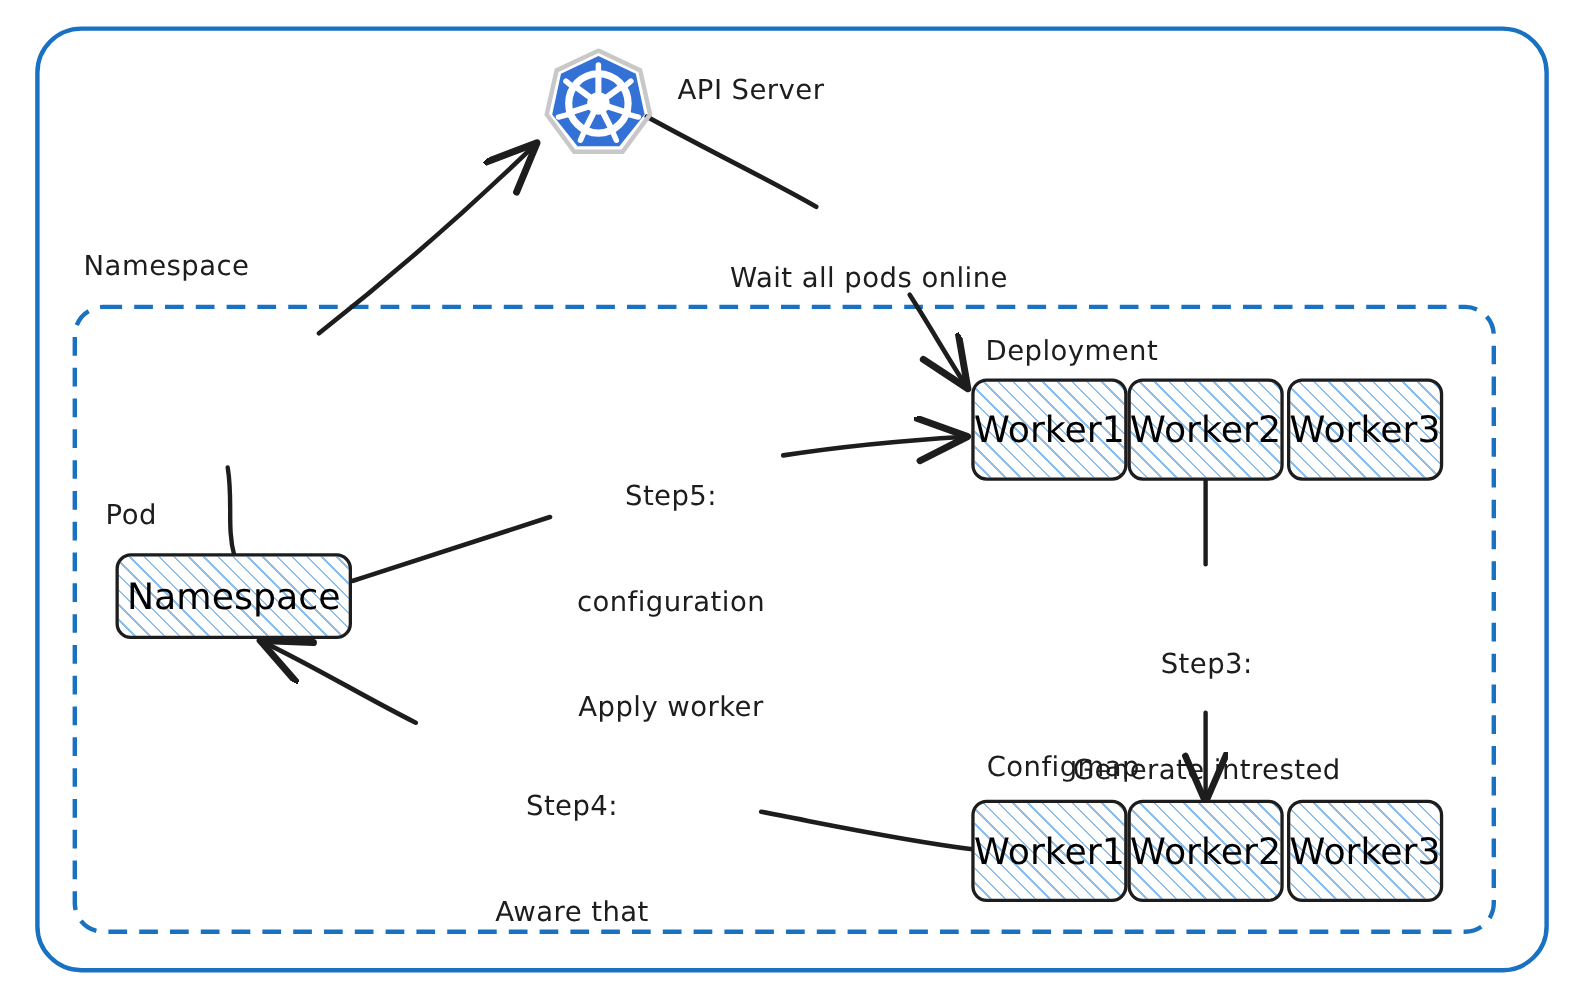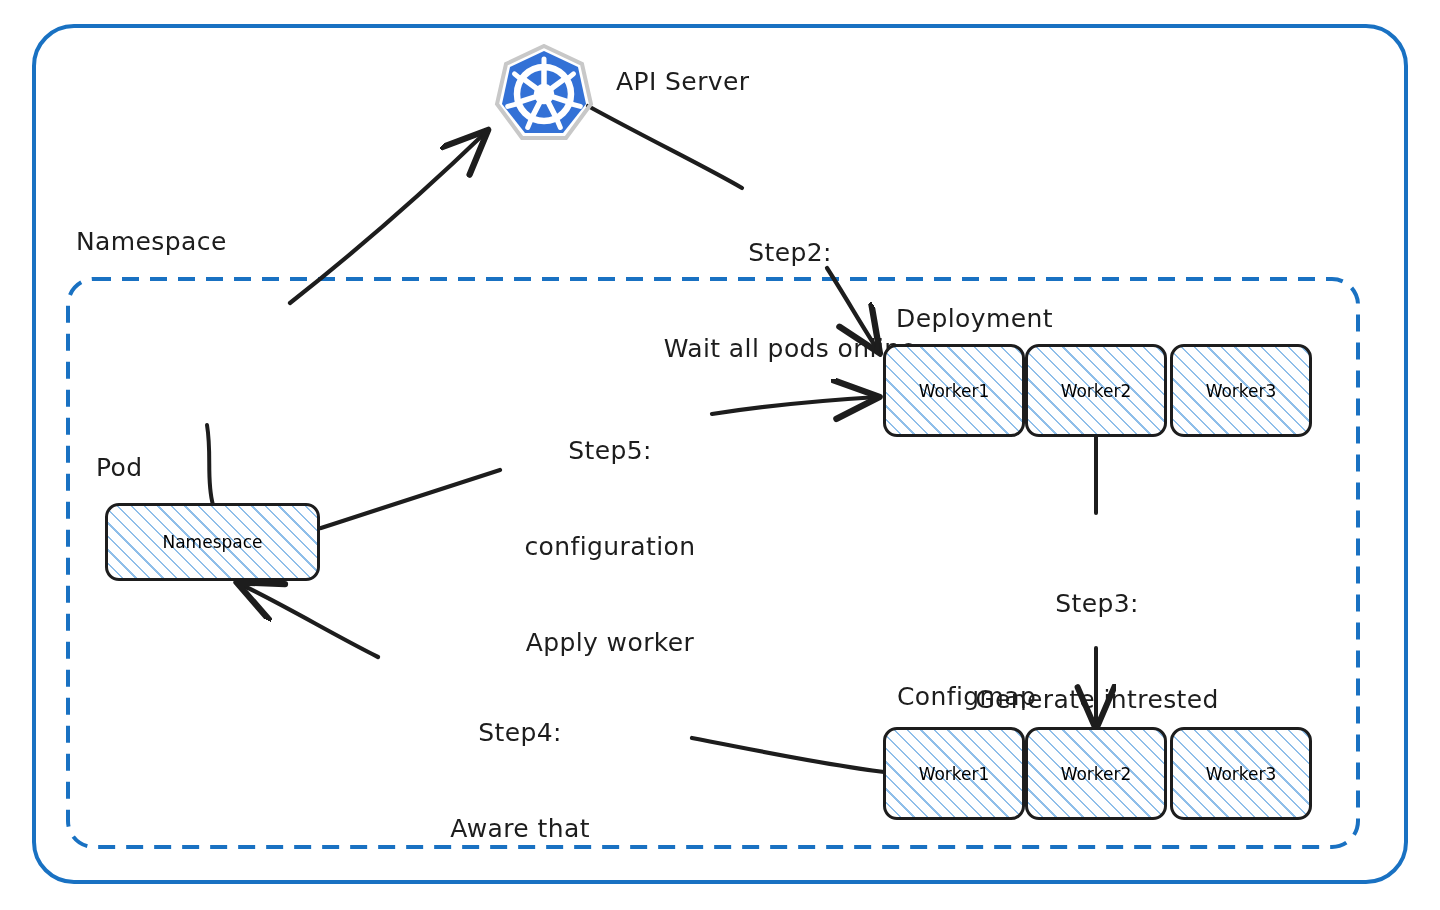--- a/index.html
+++ b/index.html
@@ -38,21 +38,21 @@
     font-size: 25px;
   }
   .step-label {
     font-size: 25px;
     text-align: center;
   }
   .group-label {
     font-size: 25px;
   }
   .box-text {
-    font-size: 17px;
+    font-size: 33px;
     text-align: center;
   }
   .worker-box {
     position: absolute;
     box-sizing: border-box;
     border: 3px solid #1d1d1d;
     border-radius: 14px;
     background-color: #ffffff;
     background-image: repeating-linear-gradient(
         45deg,
@@ -140,21 +140,20 @@
   <div class="hand-text group-label" style="left:76px; top:226px;text-align:center;">Namespace</div>
 
   <div class="hand-text group-label" style="left:96px; top:452px;">Pod</div>
 
   <div class="hand-text group-label" style="left:896px; top:303px;">Deployment</div>
 
   <div class="hand-text group-label" style="left:897px; top:681px;">Configmap</div>
 
 
   <div class="hand-text step-label" style="left:630px; top:173px; width:320px;">
-    <div>Step2:</div>
     <div>Wait all pods online</div>
   </div>
 
   <div class="hand-text step-label" style="left:932px; top:524px; width:330px;">
     <div>Step3:</div>
     <div>Generate intrested</div>
     <div>event</div>
   </div>
 
   <div class="hand-text step-label" style="left:370px; top:653px; width:300px;">

